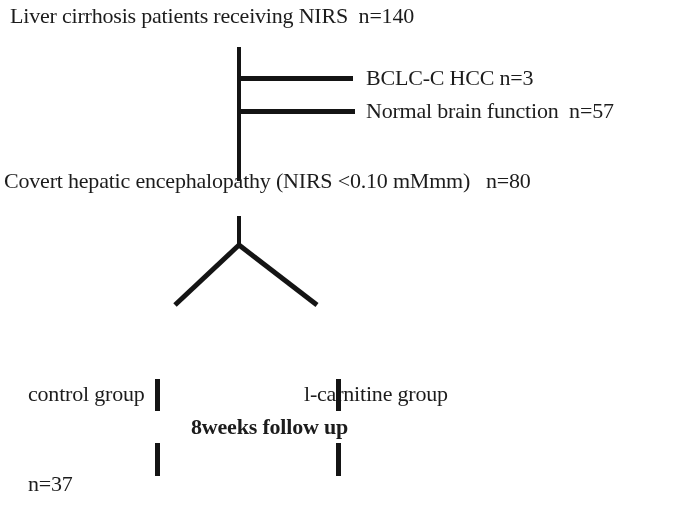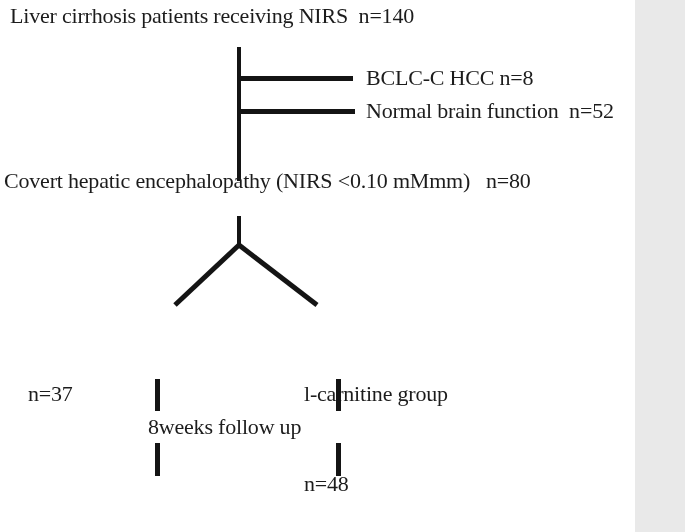--- a/index.html
+++ b/index.html
@@ -3,21 +3,21 @@
 <meta charset="utf-8">
 <style>
   :root{
     --bg:#ffffff;
     --text:#1c1c1c;
     --line:#141414;
   }
   html,body{margin:0;padding:0;background:#e9e9e9;}
   .canvas{
     position:relative;
-    width:635px;height:532px;
+    width:685px;height:532px;
     background:var(--bg);
     overflow:hidden;
     font-family:"Liberation Serif", serif;
   }
   .txt{
     position:absolute;
     font-size:22px;
     line-height:26px;
     letter-spacing:-0.2px;
     color:var(--text);
@@ -30,52 +30,52 @@
     letter-spacing:-0.2px;
     color:var(--text);
     white-space:pre;
   }
   .line{position:absolute;background:var(--line);}
   .v{width:4px;}
   .h{height:5px;}
   .dash{width:5px;position:absolute;background:var(--line);}
   .fork{position:absolute;}
   .fork path{stroke:var(--line);stroke-width:5;fill:none;stroke-linecap:butt;}
-  .center{text-align:left;}
+  .center{text-align:right;font-weight:bold;}
 </style>
 </head>
 <body>
 
 <div class="canvas">
 
   <div class="txt" style="left:10px;top:3px">Liver cirrhosis patients receiving NIRS  n=140</div>
 
   <div class="line v" style="left:237px;top:47px;height:134px"></div>
 
   <div class="line h" style="left:239px;top:76px;width:114px"></div>
-  <div class="txt" style="left:366px;top:65px">BCLC-C HCC n=8</div>
+  <div class="txt" style="left:366px;top:65px">BCLC-C HCC n=3</div>
 
   <div class="line h" style="left:239px;top:109px;width:116px"></div>
-  <div class="txt" style="left:366px;top:98px">Normal brain function  n=52</div>
+  <div class="txt" style="left:366px;top:98px">Normal brain function  n=57</div>
 
   <div class="txt" style="left:4px;top:168px">Covert hepatic encephalopathy (NIRS &lt;0.10 mMmm)   n=80</div>
 
   <div class="line v" style="left:237px;top:216px;height:30px"></div>
 
   <svg class="fork" width="156" height="70" viewBox="0 0 156 70" style="left:168px;top:240px">
     <path d="M71 5 L7 65"></path>
     <path d="M71 5 L149 65"></path>
   </svg>
 
   <div class="grp" style="left:28px;top:319px">
+    <div>control group</div>
     <div>n=37</div>
   </div>
   <div class="grp" style="left:304px;top:319px">
     <div>l-carnitine group</div>
-    <div>n=48</div>
   </div>
 
   <div class="dash" style="left:155px;top:379px;height:32px"></div>
   <div class="dash" style="left:336px;top:379px;height:32px"></div>
 
   <div class="txt center" style="left:148px;top:414px;width:200px">8weeks follow up</div>
 
   <div class="dash" style="left:155px;top:443px;height:33px"></div>
   <div class="dash" style="left:336px;top:443px;height:33px"></div>
 

